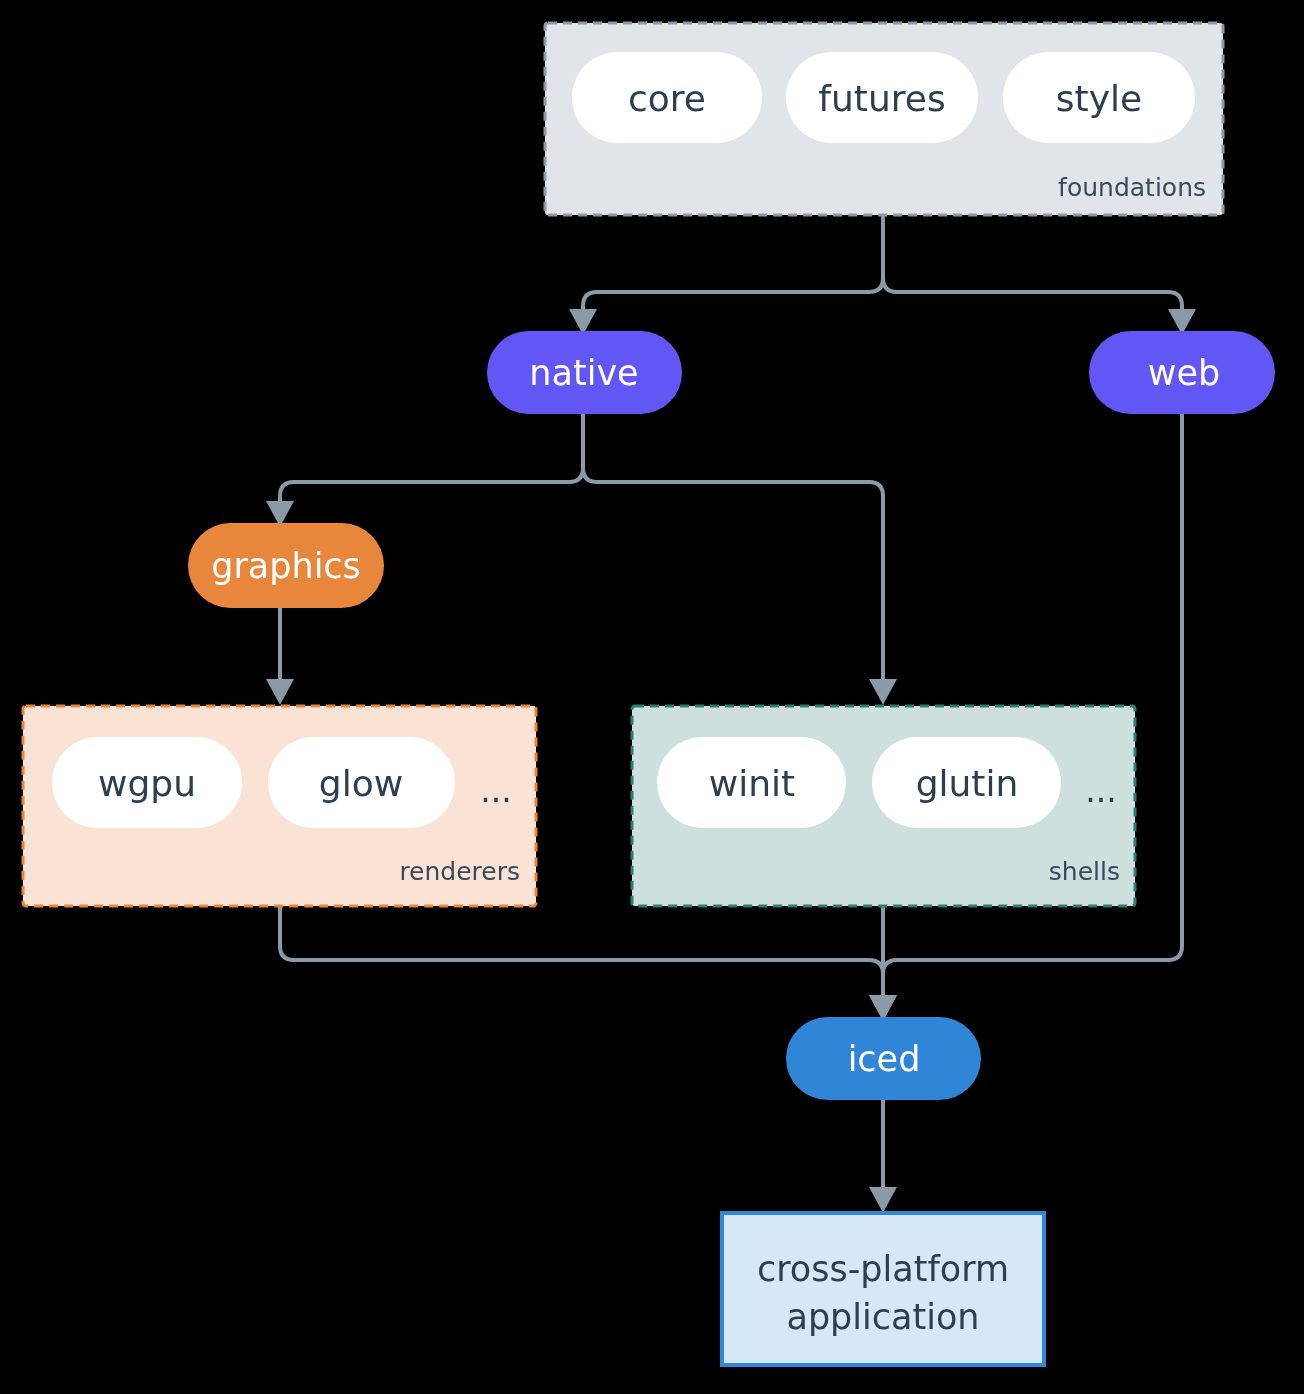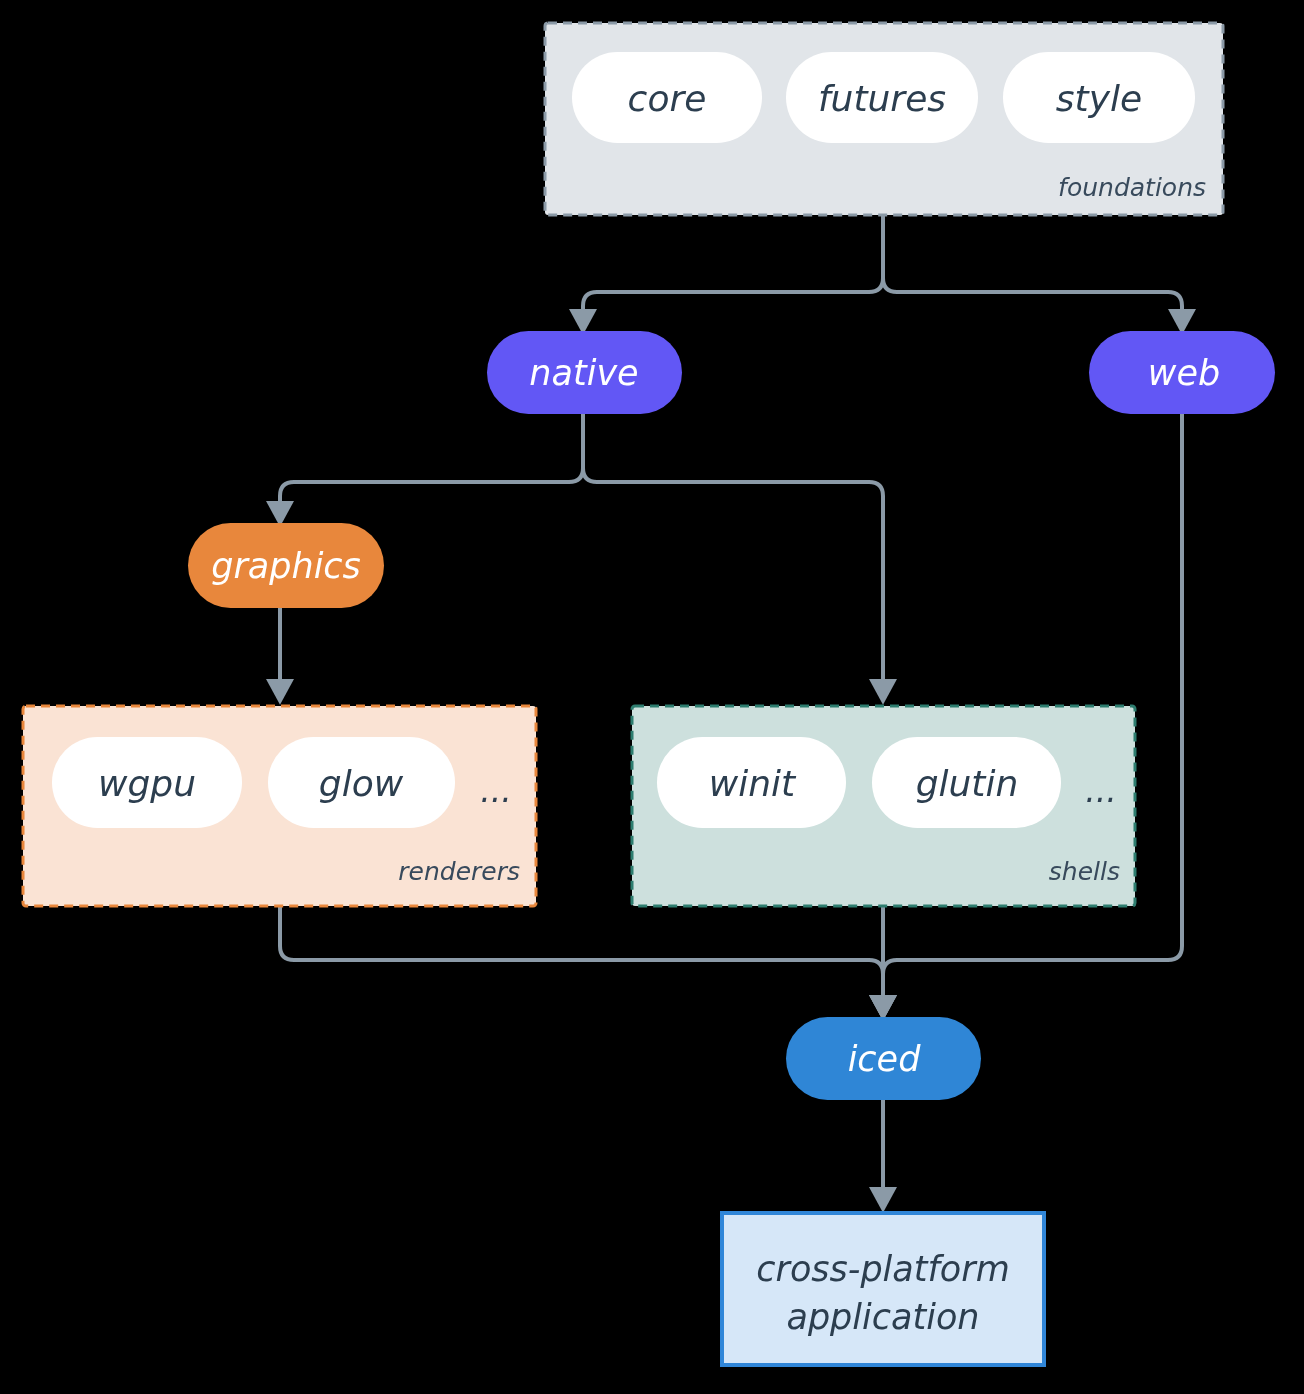--- a/index.html
+++ b/index.html
@@ -10,21 +10,20 @@
   body {
     width: 1304px;
     height: 1394px;
     font-family: "DejaVu Sans", sans-serif;
     overflow: hidden;
   }
   #diagram-root {
     position: relative;
     width: 1304px;
     height: 1394px;
-    font-style: italic;
   }
   svg.diagram {
     display: block;
     width: 1304px;
     height: 1394px;
   }
   .node-label {
     font-family: "DejaVu Sans", sans-serif;
     text-anchor: middle;
     dominant-baseline: central;

